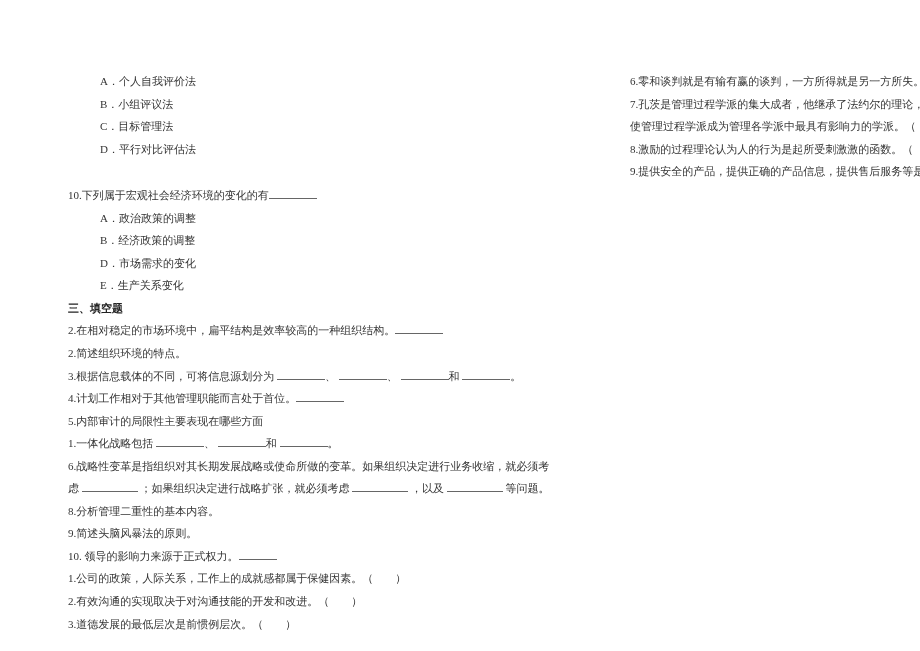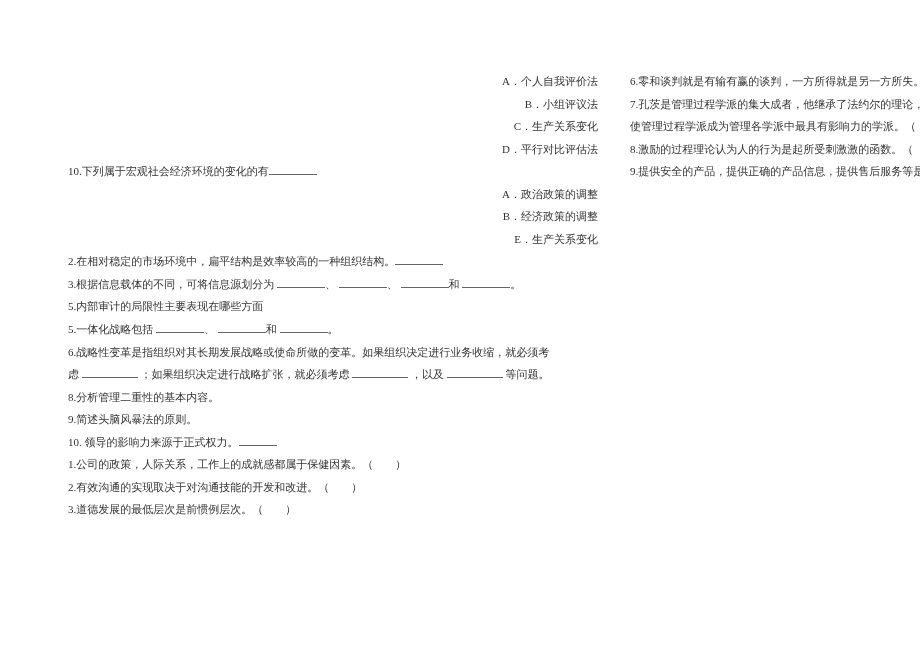--- a/index.html
+++ b/index.html
@@ -21,22 +21,22 @@
       left: 68px;
       top: 70px;
       width: 530px;
     }
     .col-right {
       left: 630px;
       top: 70px;
       width: 560px;
     }
     .line { white-space: nowrap; }
-    .indent-opt { padding-left: 32px; text-align: right; }
-    .indent-q { padding-left: 0; }
+    .indent-opt { padding-left: 32px; }
+    .indent-q { padding-left: 0; margin-top: 24px; }
     .section-title {
       font-weight: bold;
       color: #222;
       padding-left: 0;
     }
     .blank {
       display: inline-block;
       border-bottom: 1px solid #666;
       height: 0.9em;
       vertical-align: baseline;
@@ -44,44 +44,50 @@
     .b-sm { width: 38px; }
     .b-md { width: 48px; }
     .b-lg { width: 56px; }
   </style>
 </head>
 <body>
 
 <div class="column col-left">
   <div class="line indent-opt">A．个人自我评价法</div>
   <div class="line indent-opt">B．小组评议法</div>
-  <div class="line indent-opt">C．生产关系变化</div>
+  <div class="line indent-opt">C．目标管理法</div>
   <div class="line indent-opt">D．平行对比评估法</div>
 
   <div class="line indent-q">
     <span>10.下列属于宏观社会经济环境的变化的有</span><span class="blank b-md"></span>
   </div>
   <div class="line indent-opt">A．政治政策的调整</div>
   <div class="line indent-opt">B．经济政策的调整</div>
+  <div class="line indent-opt">D．市场需求的变化</div>
   <div class="line indent-opt">E．生产关系变化</div>
 
+  <div class="line section-title">三、填空题</div>
 
   <div class="line">
     <span>2.在相对稳定的市场环境中，扁平结构是效率较高的一种组织结构。</span><span class="blank b-md"></span>
   </div>
+  <div class="line">2.简述组织环境的特点。</div>
   <div class="line">
     <span>3.根据信息载体的不同，可将信息源划分为</span>
     <span class="blank b-md"></span><span>、</span>
     <span class="blank b-md"></span><span>、</span>
     <span class="blank b-md"></span><span>和</span>
     <span class="blank b-md"></span><span>。</span>
   </div>
+  <div class="line">
+    <span>4.计划工作相对于其他管理职能而言处于首位。</span><span class="blank b-md"></span>
+  </div>
   <div class="line">5.内部审计的局限性主要表现在哪些方面</div>
   <div class="line">
-    <span>5.一体化战略包括</span>
+    <span>1.一体化战略包括</span>
     <span class="blank b-md"></span><span>、</span>
     <span class="blank b-md"></span><span>和</span>
     <span class="blank b-md"></span><span>。</span>
   </div>
   <div class="line">6.战略性变革是指组织对其长期发展战略或使命所做的变革。如果组织决定进行业务收缩，就必须考</div>
   <div class="line">
     <span>虑</span>
     <span class="blank b-lg"></span>
     <span>；如果组织决定进行战略扩张，就必须考虑</span>
     <span class="blank b-lg"></span>

